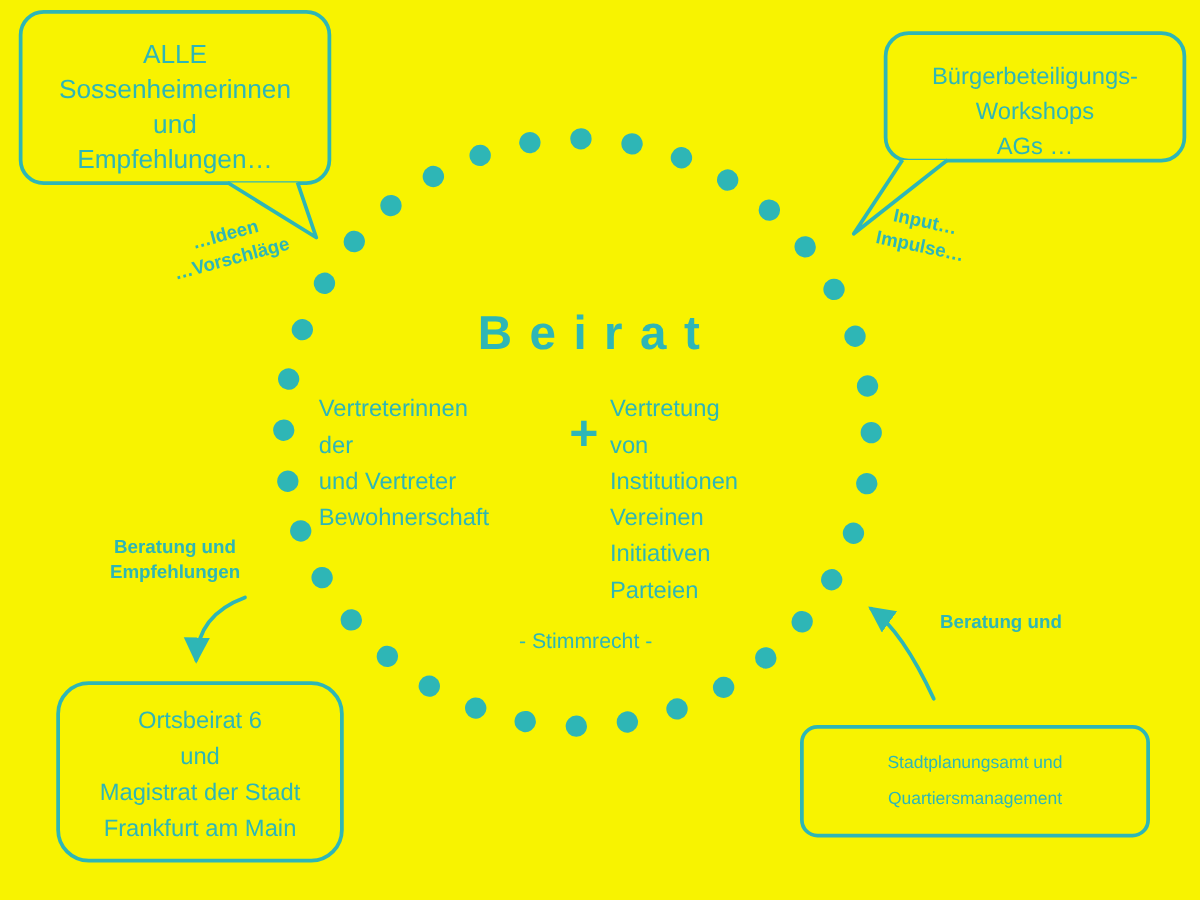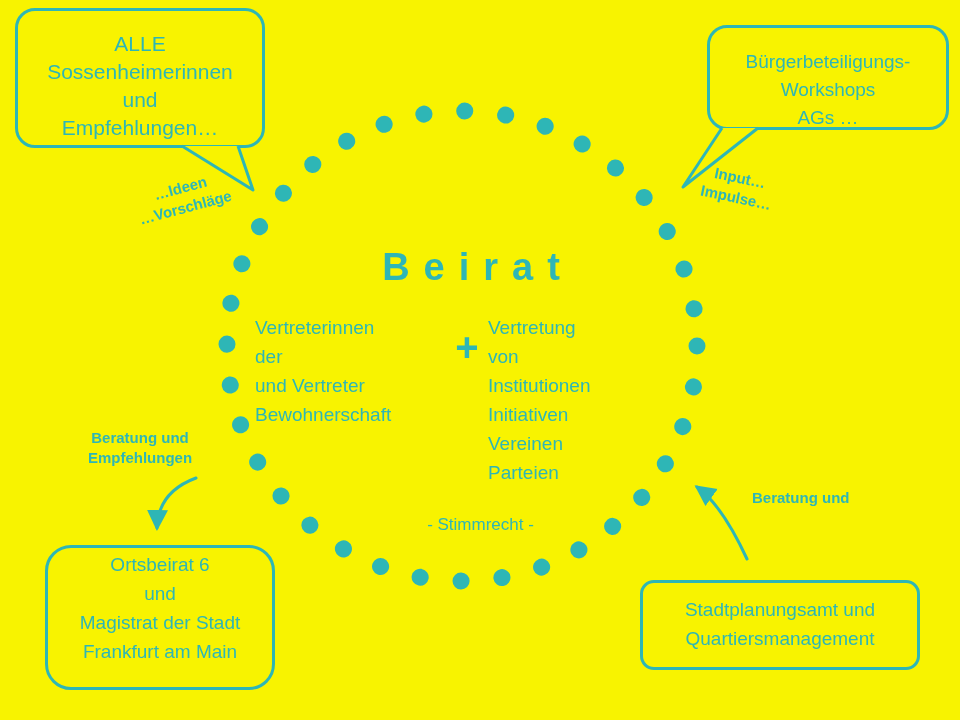--- a/index.html
+++ b/index.html
@@ -49,48 +49,48 @@
     <div>und Vertreter</div>
     <div>Bewohnerschaft</div>
   </div>
 
   <div class="abs plus" style="left:443px;top:325px;width:48px;">+</div>
 
   <div class="abs inner-text" style="left:488px;top:313px;width:180px;">
     <div>Vertretung</div>
     <div>von</div>
     <div>Institutionen</div>
+    <div>Vereinen</div>
     <div>Initiativen</div>
-    <div>Vereinen</div>
     <div>Parteien</div>
   </div>
 
-  <div class="abs footnote" style="left:388px;top:503px;width:185px;margin-top:12px;">- Stimmrecht -</div>
+  <div class="abs footnote" style="left:376px;top:503px;width:185px;">- Stimmrecht -</div>
 
   <div class="abs bubble" style="left:15px;top:8px;width:250px;height:140px;border-radius:20px;font-size:21px;line-height:28px;padding-top:19px;">
     <div>ALLE</div>
     <div>Sossenheimerinnen</div>
     <div>und</div>
     <div>Empfehlungen…</div>
   </div>
 
   <div class="abs bubble" style="left:707px;top:25px;width:242px;height:105px;border-radius:20px;font-size:19px;line-height:28px;padding-top:20px;">
     <div>Bürgerbeteiligungs-</div>
     <div>Workshops</div>
     <div>AGs …</div>
   </div>
 
-  <div class="abs bubble" style="left:45px;top:545px;width:230px;height:145px;border-radius:26px;font-size:19px;line-height:29px;padding-top:2px;">
+  <div class="abs bubble" style="left:45px;top:545px;width:230px;height:145px;border-radius:26px;font-size:19px;line-height:29px;padding-top:14px;">
     <div>Ortsbeirat 6</div>
     <div>und</div>
     <div>Magistrat der Stadt</div>
     <div>Frankfurt am Main</div>
   </div>
 
-  <div class="abs bubble" style="left:640px;top:580px;width:280px;height:90px;border-radius:14px;font-size:19px;line-height:29px;padding-top:12px;">
+  <div class="abs bubble" style="left:640px;top:580px;width:280px;height:90px;border-radius:14px;font-size:14px;line-height:29px;padding-top:12px;">
     <div>Stadtplanungsamt und</div>
     <div>Quartiersmanagement</div>
   </div>
 
   <div class="abs small-label rot-left" style="left:118px;top:178px;width:130px;">
     <div>…Ideen</div>
     <div>…Vorschläge</div>
   </div>
 
   <div class="abs small-label rot-right" style="left:683px;top:168px;width:110px;">

